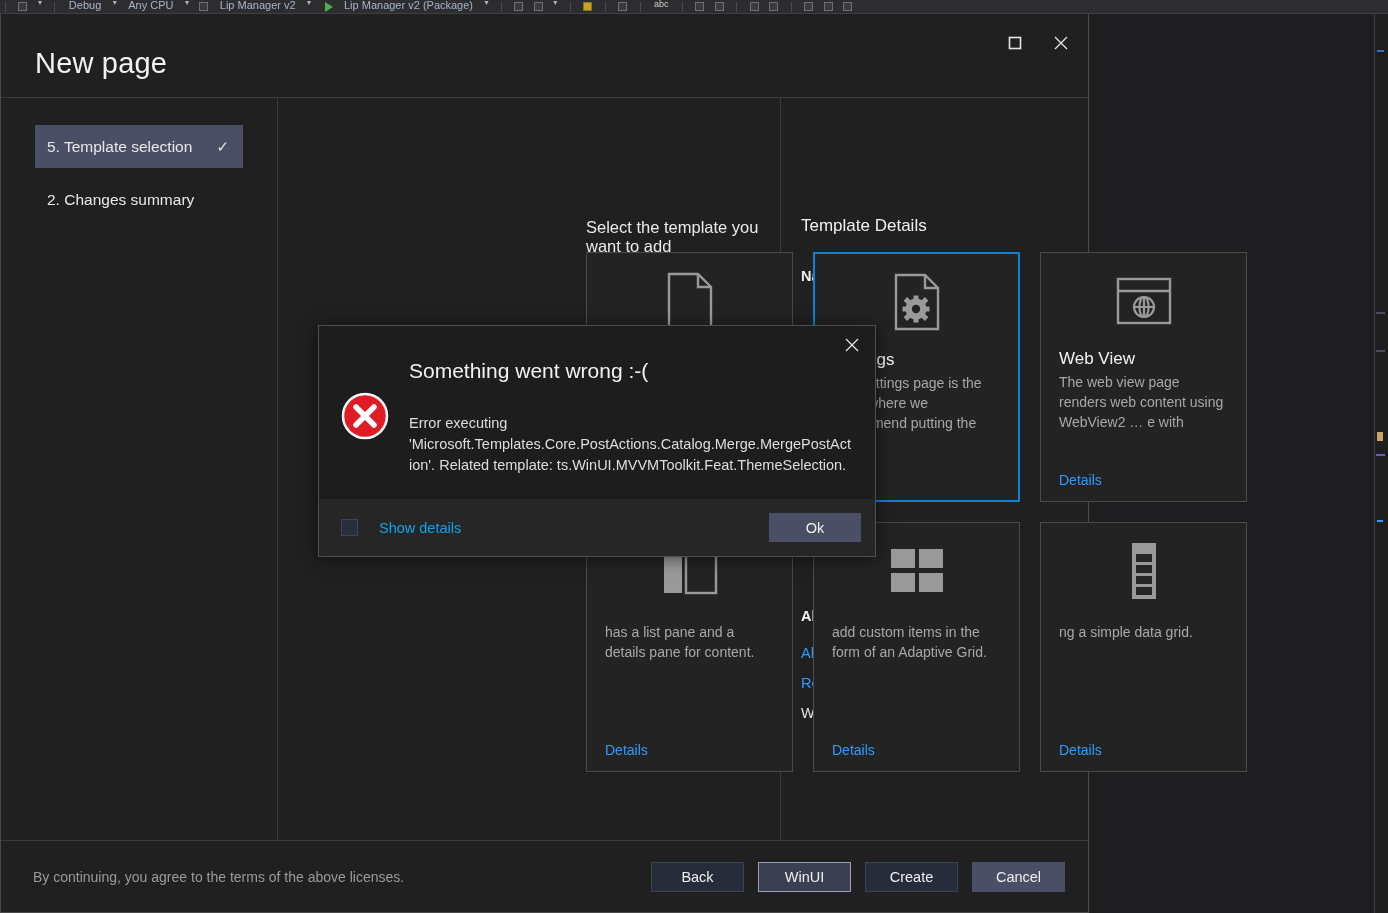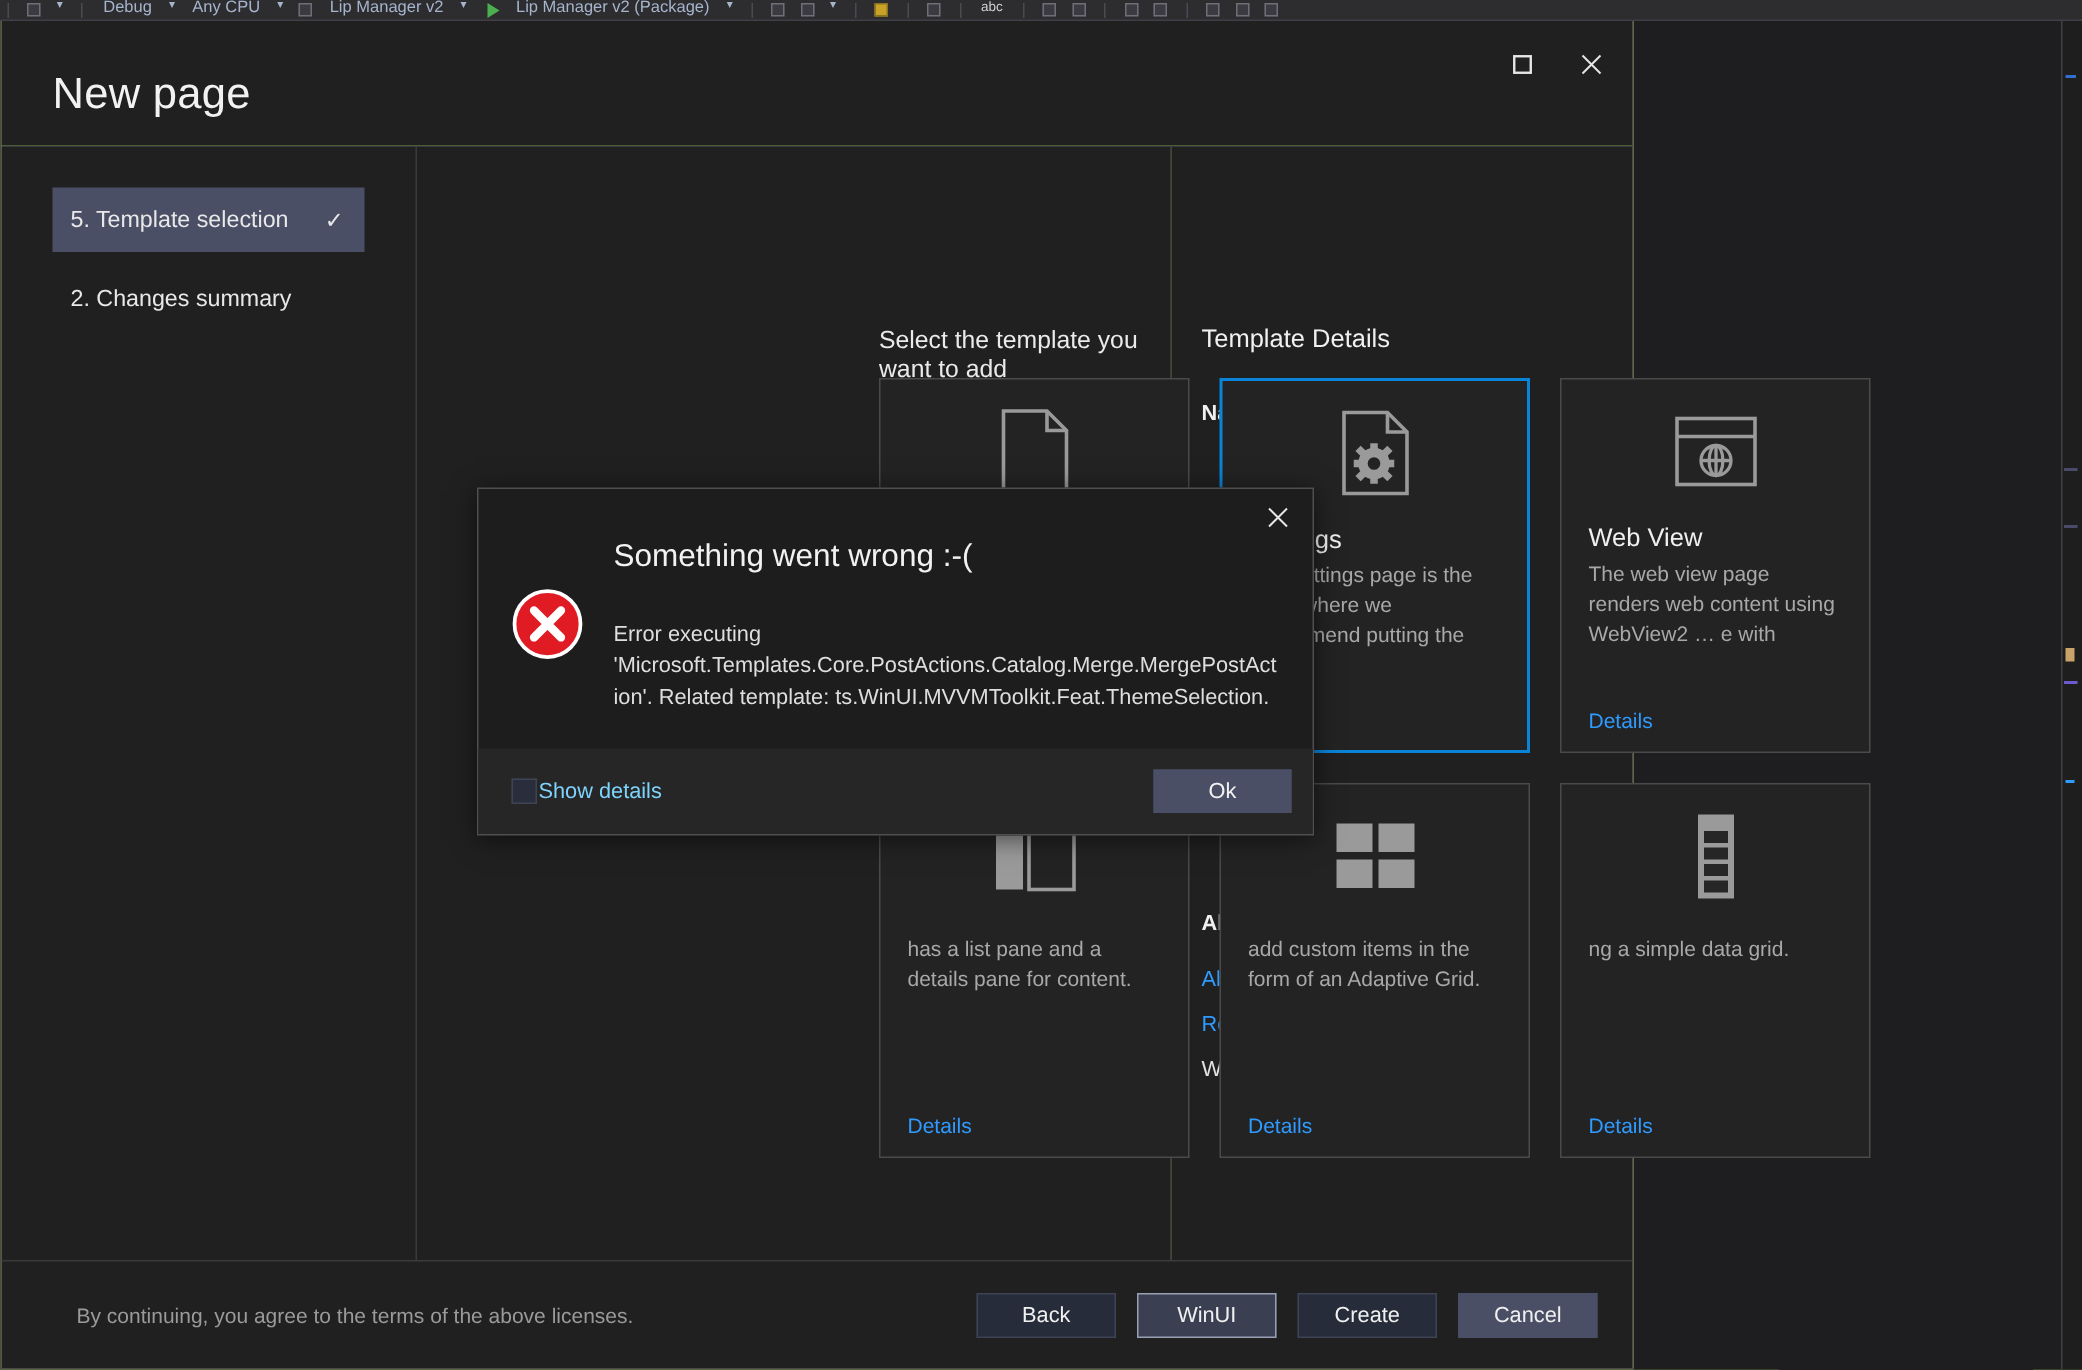--- a/index.html
+++ b/index.html
@@ -47,21 +47,21 @@
     background: #1e1e1e;
     border-left: 1px solid #3f3f46;
     overflow: hidden;
   }
   .sliver-line { position:absolute; height:2px; }
 
   
   .wizard {
     position: absolute; left: 0; top: 14px;
     width: 1089px; height: 899px;
-    background: #bef264;
+    background: #14b8a6;
     border: 1px solid #4a4a4a;
     border-top: none;
     display: flex; flex-direction: column;
   }
   .titlebar {
     height: 83px; flex: 0 0 83px;
     position: relative;
     background: #202020;
   }
   .title-text {
@@ -141,21 +141,21 @@
   .dp-link { font-size: 14.5px; color: #2f9bff; margin-left: 15px; line-height: 30px; display:block; }
   .dp-link.flush { margin-left: 0; }
   .dp-plain { font-size: 14.5px; color: #e2e2e2; line-height: 30px; }
   .dp-group { margin-bottom: 48px; }
 
   
   .footer {
     height: 72px; flex: 0 0 72px;
     border-top: 1px solid #3a3a3a;
     display: flex; align-items: center;
-    padding: 0 23px 0 50px;
+    padding: 0 23px 0 32px;
     background: #202020;
   }
   .footer-note { font-size: 14px; color: #9a9a9a; flex: 1 1 auto; }
   .btn {
     height: 30px; min-width: 93px;
     margin-left: 14px;
     background: #262c3a;
     border: 1px solid #3d4354;
     color: #f0f0f0; font-size: 14.5px;
     display: flex; align-items: center; justify-content: center;
@@ -184,21 +184,21 @@
   .err-title { font-size: 21px; color: #f2f2f2; margin-bottom: 9px; }
   .err-msg { font-size: 14.5px; color: #dedede; line-height: 21px; word-break: break-word; margin-top: 30px; }
   .err-foot {
     height: 57px; flex: 0 0 57px;
     background: #262626;
     display: flex; align-items: center;
     padding: 0 14px 0 22px;
   }
   .chk-wrap { display: flex; align-items: center; flex: 1 1 auto; }
   .chk-box { width: 17px; height: 17px; background: #2a2e3c; border: 1px solid #3f4454; }
-  .chk-label { font-size: 14.5px; color: #7dd3fc; margin-left: 1px; }
+  .chk-label { font-size: 14.5px; color: #0ea5e9; margin-left: 21px; }
   .err-ok {
     width: 92px; height: 29px;
     background: #4b4f66;
     border: 1px solid #4b4f66;
     color: #f2f2f2; font-size: 14.5px;
     display: flex; align-items: center; justify-content: center;
   }
 </style>
 </head>
 <body>

